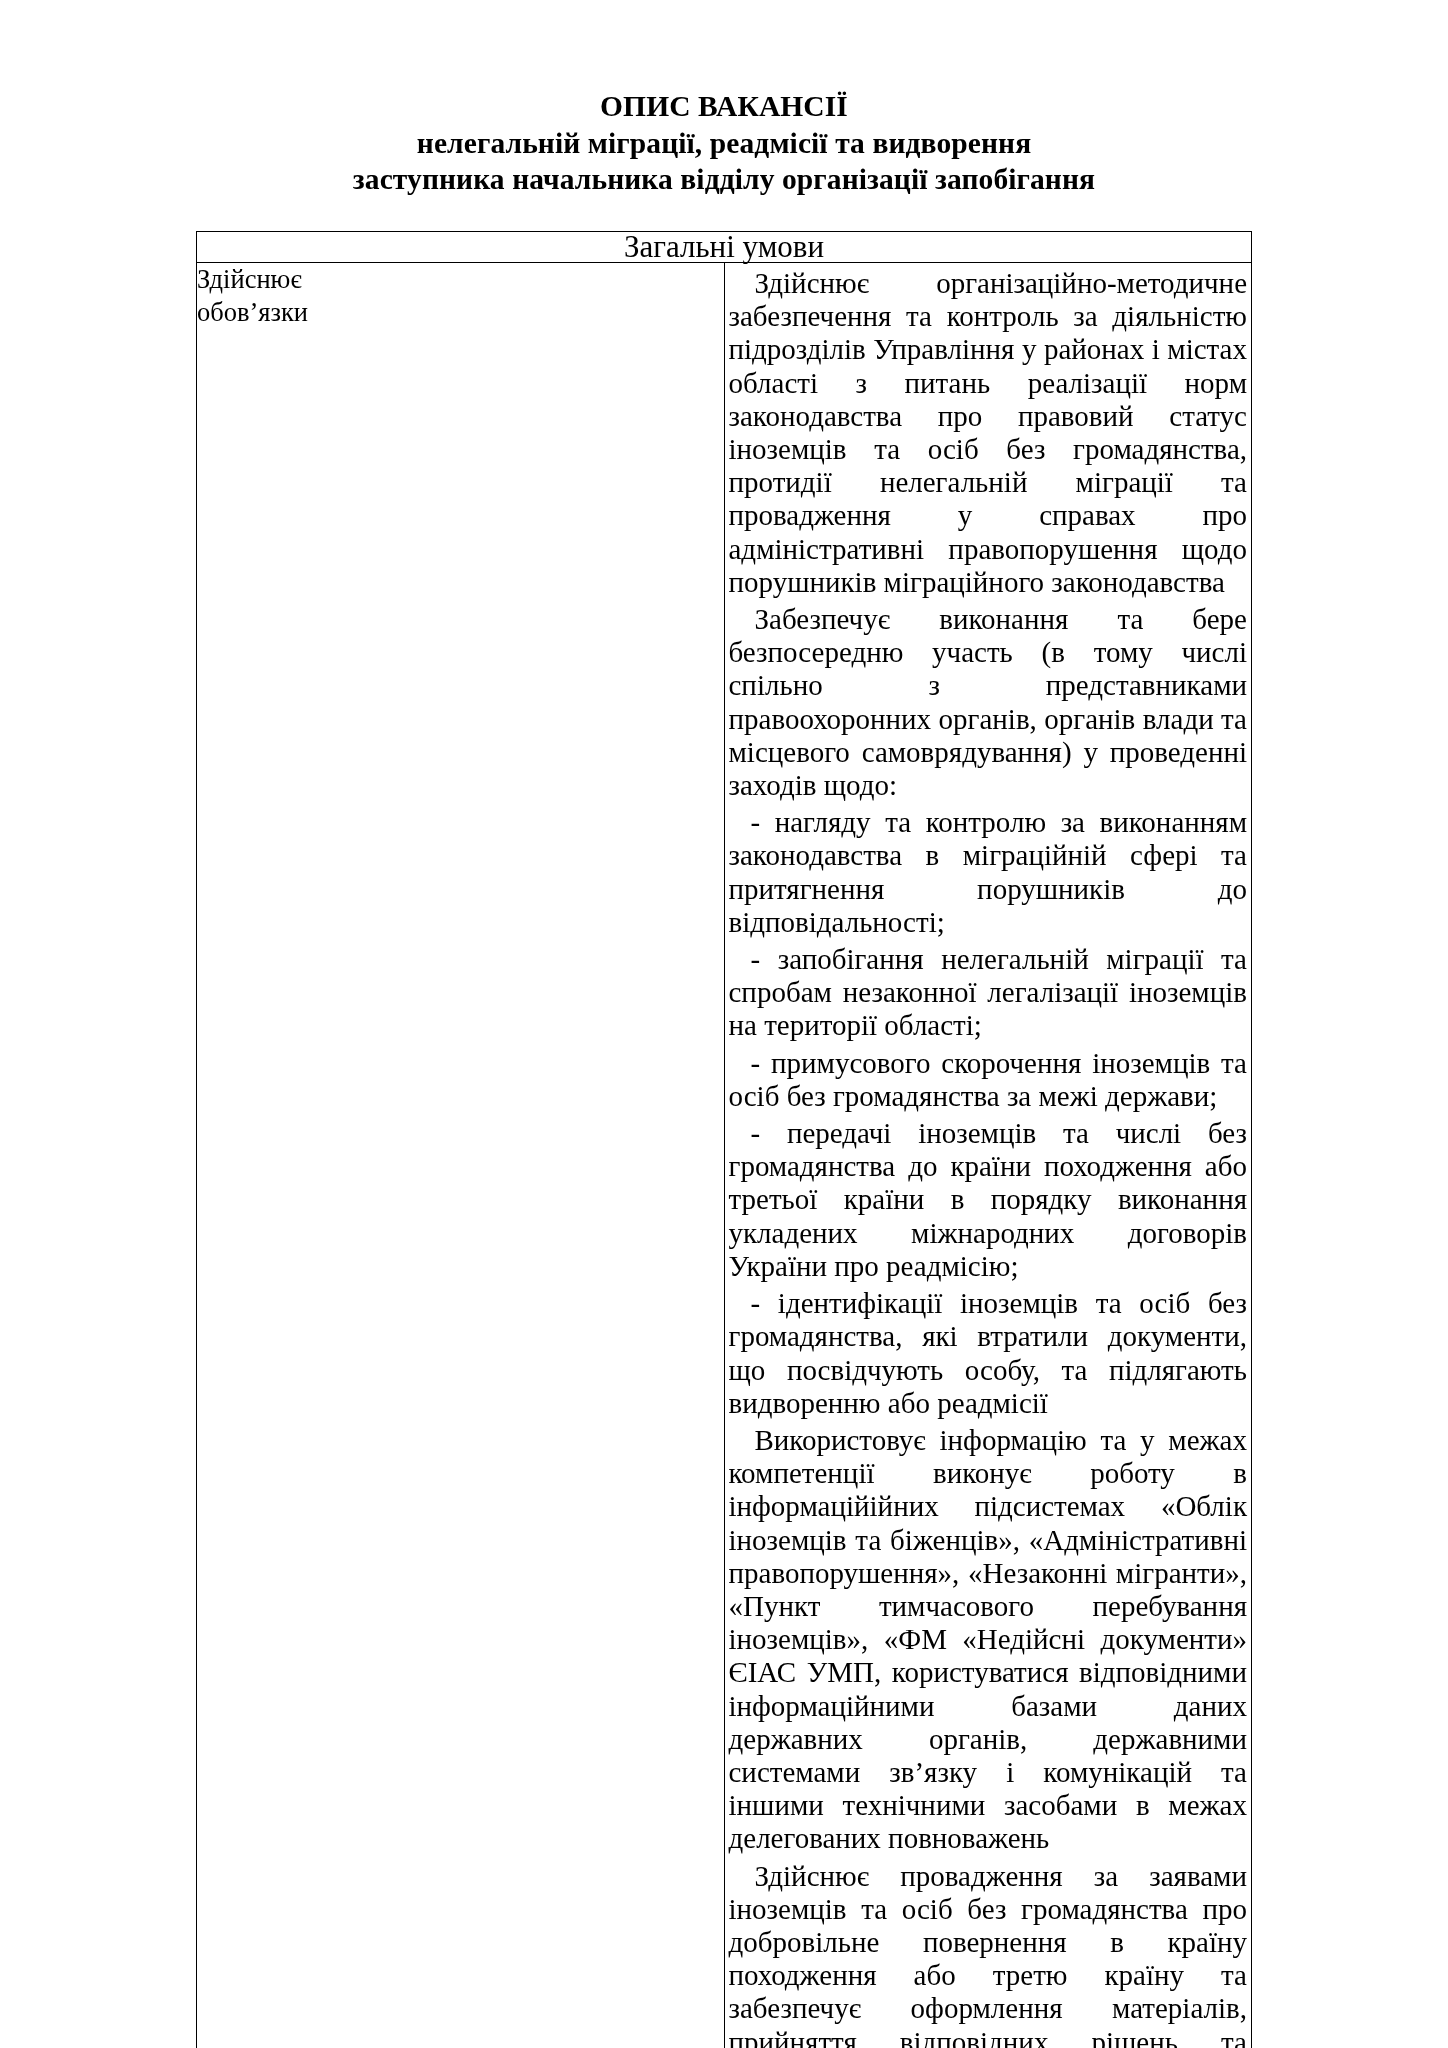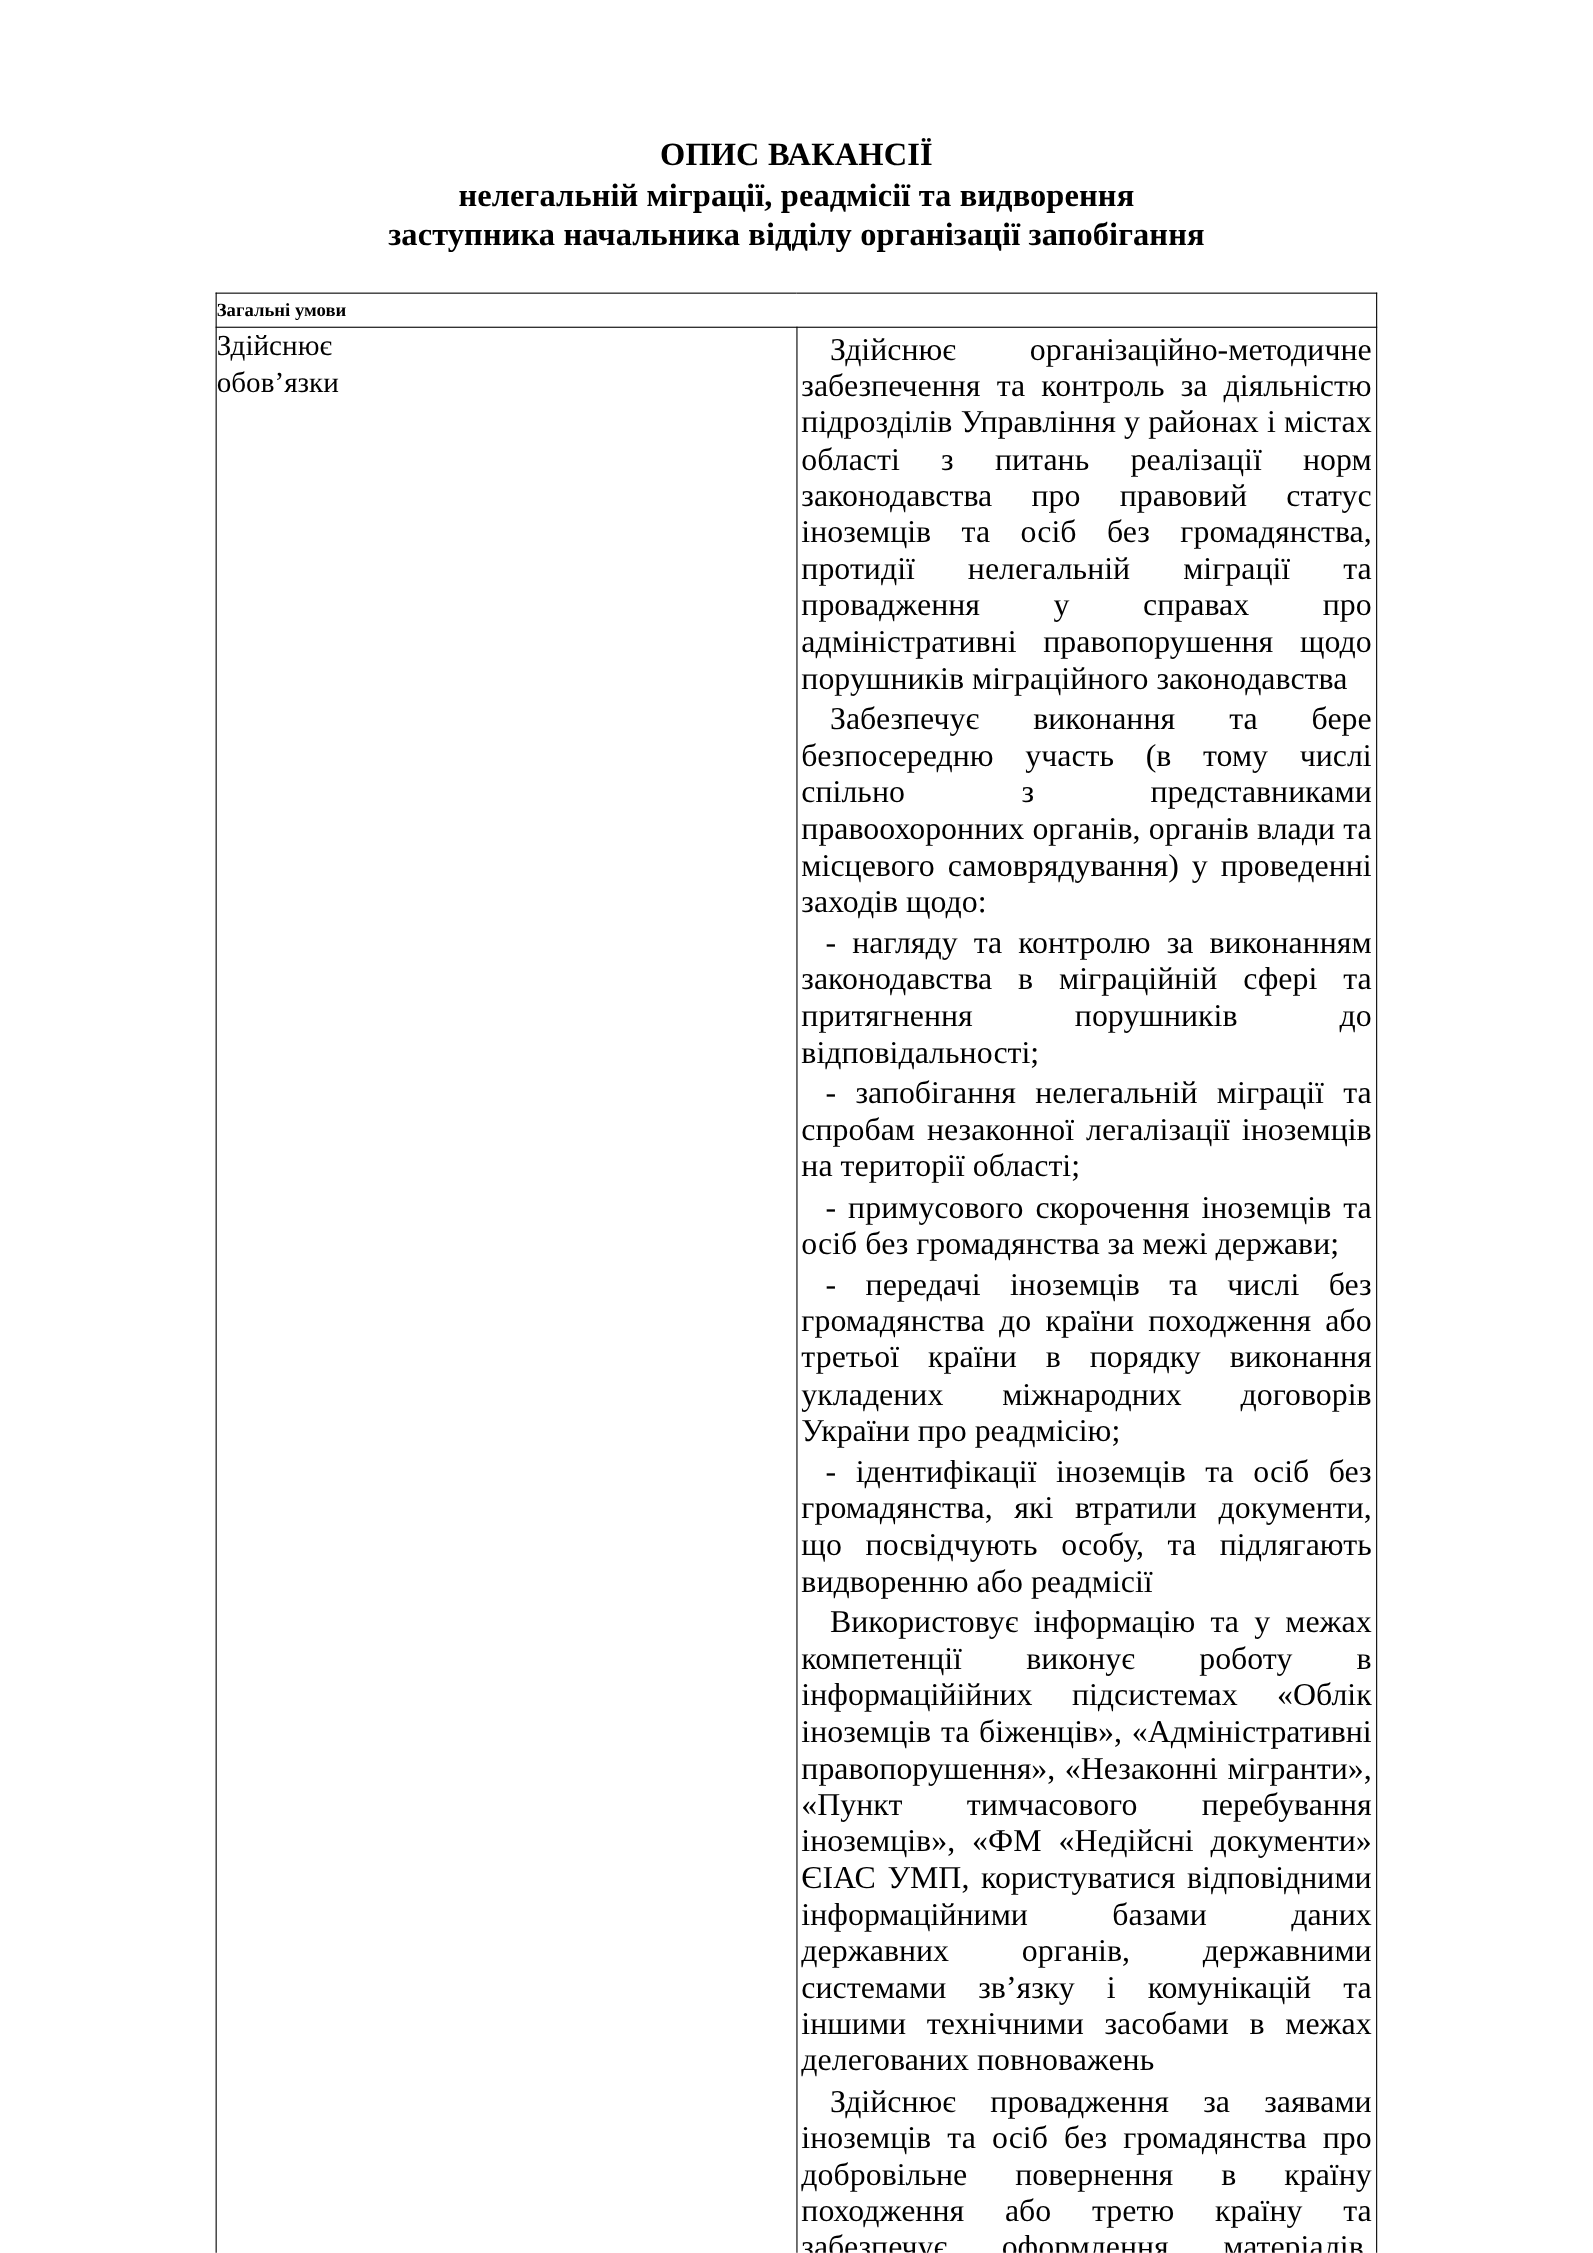--- a/index.html
+++ b/index.html
@@ -21,21 +21,20 @@
     height: 2048px;
     box-sizing: border-box;
     padding: 0;
     overflow: hidden;
   }
 
   
   .title-block {
     padding-top: 88px;
     text-align: center;
-    margin-top: 35px;
   }
   .title-line {
     font-weight: bold;
     font-size: 29.5px;
     line-height: 36px;
     letter-spacing: 0.1px;
     white-space: nowrap;
   }
   .title-line.main {
     margin-bottom: 1px;
@@ -48,22 +47,23 @@
     border-collapse: collapse;
     width: 1056px;
     table-layout: fixed;
   }
   .doc-table td, .doc-table th {
     border: 1.6px solid #000000;
     vertical-align: top;
     padding: 0;
   }
   .header-cell {
-    font-weight: bold;
-    font-size: 17px;
+    text-align: center;
+    font-weight: normal;
+    font-size: 31px;
     line-height: 30px;
     padding: 7px 4px 8px 4px;
   }
   .label-cell {
     width: 148px;
     font-size: 26.5px;
     line-height: 33px;
     padding: 8px 6px 6px 12px;
     text-align: left;
     word-break: normal;

